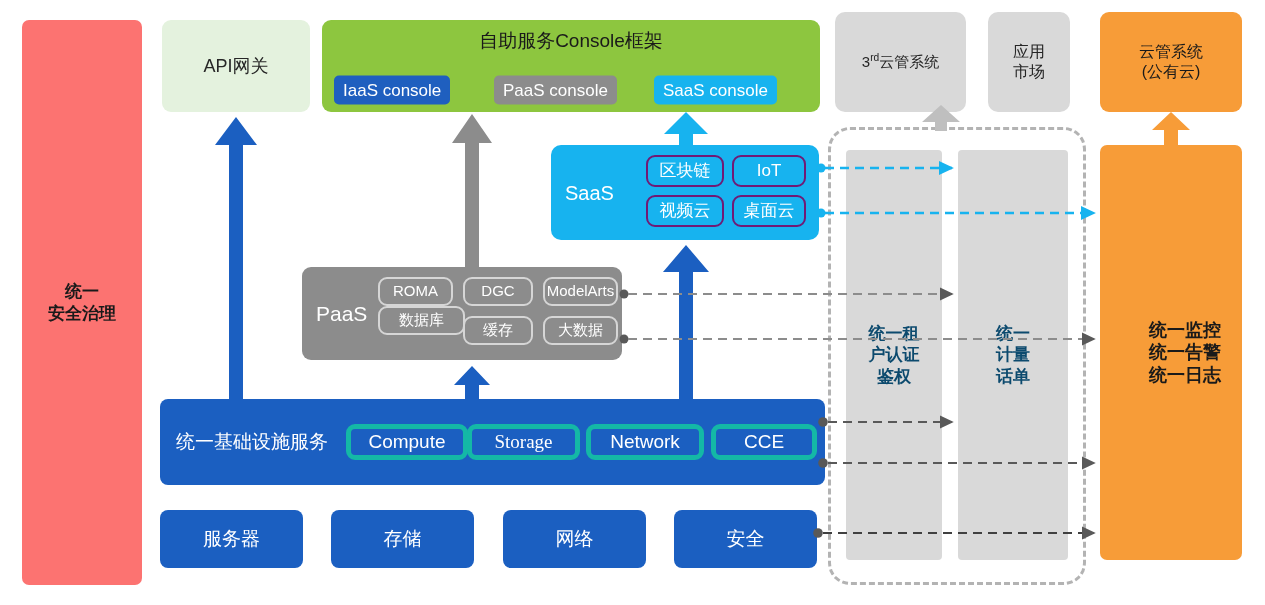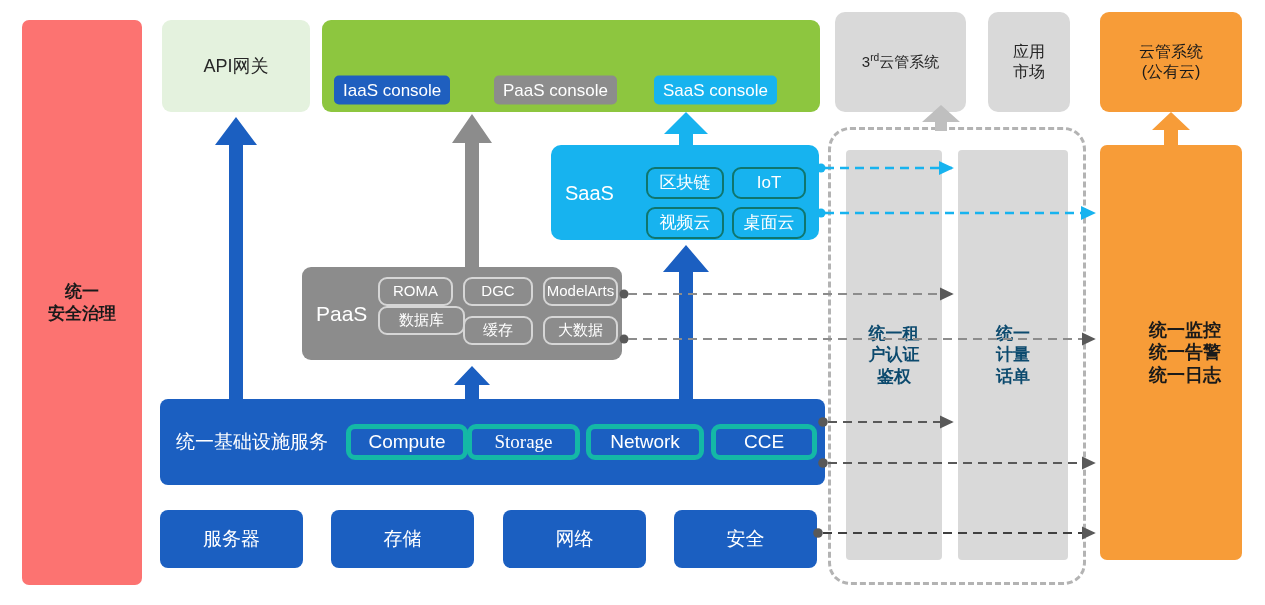--- a/index.html
+++ b/index.html
@@ -31,21 +31,21 @@
 
   
   .dashed-container{position:absolute;left:828px;top:127px;width:258px;height:458px;border:3px dashed #b3b3b3;border-radius:22px;box-sizing:border-box;}
   .gray-col{position:absolute;background:#d9d9d9;border-radius:4px;color:#0c4a6e;font-size:17px;font-weight:700;}
   .col-auth{left:846px;top:150px;width:96px;height:410px;}
   .col-meter{left:958px;top:150px;width:110px;height:410px;}
 
   
   .saas-box{left:551px;top:145px;width:268px;height:95px;background:#17b3ef;border-radius:10px;display:block;}
   .saas-label{position:absolute;left:14px;top:50%;transform:translateY(-50%);color:#fff;font-size:20px;}
-  .saas-chip{position:absolute;border:2px solid #0f766e;border-radius:9px;color:#fff;font-size:17px;display:flex;align-items:center;justify-content:center;box-sizing:border-box;height:32px;margin-top:12px;}
+  .saas-chip{position:absolute;border:2px solid #701a75;border-radius:9px;color:#fff;font-size:17px;display:flex;align-items:center;justify-content:center;box-sizing:border-box;height:32px;}
   .sc0{left:95px;top:10px;width:78px;}
   .sc1{left:181px;top:10px;width:74px;}
   .sc2{left:95px;top:50px;width:78px;}
   .sc3{left:181px;top:50px;width:74px;}
 
   
   .paas-box{left:302px;top:267px;width:320px;height:93px;background:#8c8c8c;border-radius:9px;display:block;}
   .paas-label{position:absolute;left:14px;top:50%;transform:translateY(-50%);color:#fff;font-size:21px;}
   .paas-chip{position:absolute;border:2px solid #d6d6d6;border-radius:9px;color:#fff;font-size:15px;display:flex;align-items:center;justify-content:center;box-sizing:border-box;height:29px;}
   .pc0{left:76px;top:10px;width:75px;}
@@ -84,20 +84,21 @@
       <div>统一</div>
       <div>安全治理</div>
     </div>
   </div>
 
   <div class="box api-gw">
     <span>API网关</span>
   </div>
 
   <div class="box console-frame">
+    <div class="console-title">自助服务Console框架</div>
     <div class="console-chip chip-iaas">IaaS console</div>
     <div class="console-chip chip-paas">PaaS console</div>
     <div class="console-chip chip-saas">SaaS console</div>
   </div>
 
   <div class="box third-party">
     <span><span>3</span><span class="sup">rd</span><span>云管系统</span></span>
   </div>
 
   <div class="box app-market">

